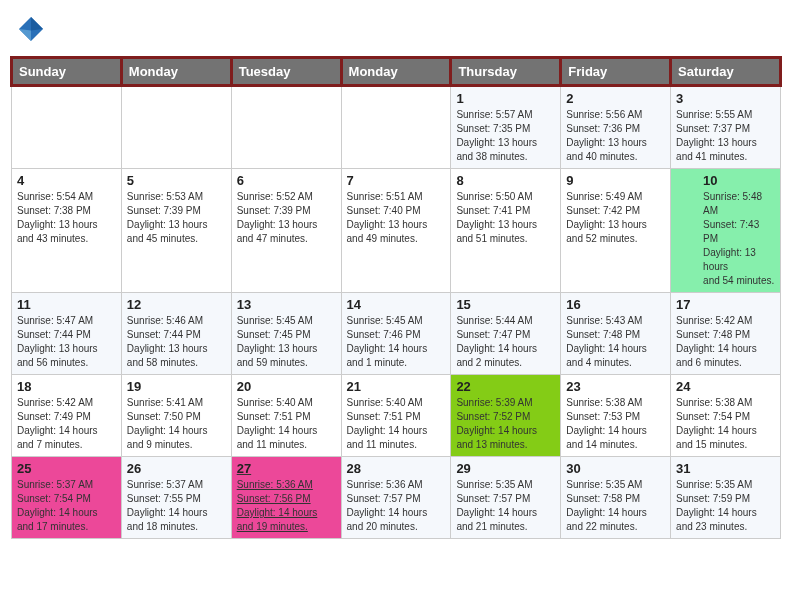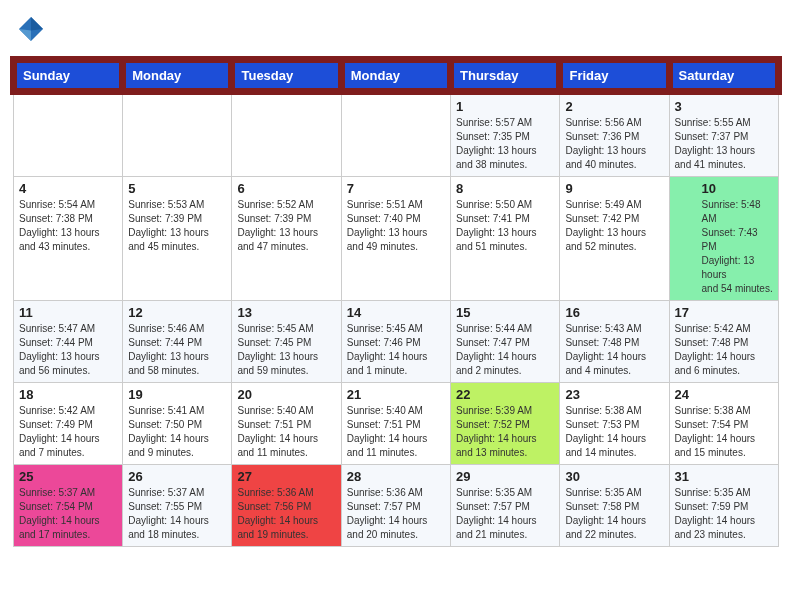--- a/index.html
+++ b/index.html
@@ -52,26 +52,26 @@
     .location {
       font-size: 14px;
       color: #444;
     }
     .calendar {
       width: 100%;
       border-collapse: collapse;
       border: 1px solid #bbb;
     }
     .calendar th {
-      background-color: #1d4ed8;
+      background-color: #737373;
       color: #fff;
       font-size: 13px;
       font-weight: bold;
       padding: 5px 6px;
-      border: 7px solid #7f1d1d;
+      border: 3px solid #7f1d1d;
       text-align: left;
     }
     .calendar td {
       border: 1px solid #ccc;
       vertical-align: top;
       padding: 4px 5px;
       width: 110px;
       min-height: 80px;
       background: #fff;
       font-size: 10.5px;
@@ -287,21 +287,21 @@
 Daylight: 14 hours
 and 11 minutes.</div>
         </td>
         <td style="background: rgb(255, 255, 255);">
           <span class="day-number">21</span>
           <div class="day-info" style="white-space: pre-line;">Sunrise: 5:40 AM
 Sunset: 7:51 PM
 Daylight: 14 hours
 and 11 minutes.</div>
         </td>
-        <td style="background: #bef264;">
+        <td style="background: #84cc16;">
           <span class="day-number">22</span>
           <div class="day-info" style="white-space: pre-line;">Sunrise: 5:39 AM
 Sunset: 7:52 PM
 Daylight: 14 hours
 and 13 minutes.</div>
         </td>
         <td style="background: rgb(255, 255, 255);">
           <span class="day-number">23</span>
           <div class="day-info" style="white-space: pre-line;">Sunrise: 5:38 AM
 Sunset: 7:53 PM
@@ -324,21 +324,21 @@
 Daylight: 14 hours
 and 17 minutes.</div>
         </td>
         <td style="background: rgb(245, 248, 252);">
           <span class="day-number">26</span>
           <div class="day-info" style="white-space: pre-line;">Sunrise: 5:37 AM
 Sunset: 7:55 PM
 Daylight: 14 hours
 and 18 minutes.</div>
         </td>
-        <td style="background: #ef4444;">
+        <td style="background: #ec4899; text-decoration: underline;">
           <span class="day-number">27</span>
           <div class="day-info" style="white-space: pre-line;">Sunrise: 5:36 AM
 Sunset: 7:56 PM
 Daylight: 14 hours
 and 19 minutes.</div>
         </td>
         <td style="background: rgb(245, 248, 252);">
           <span class="day-number">28</span>
           <div class="day-info" style="white-space: pre-line;">Sunrise: 5:36 AM
 Sunset: 7:57 PM

